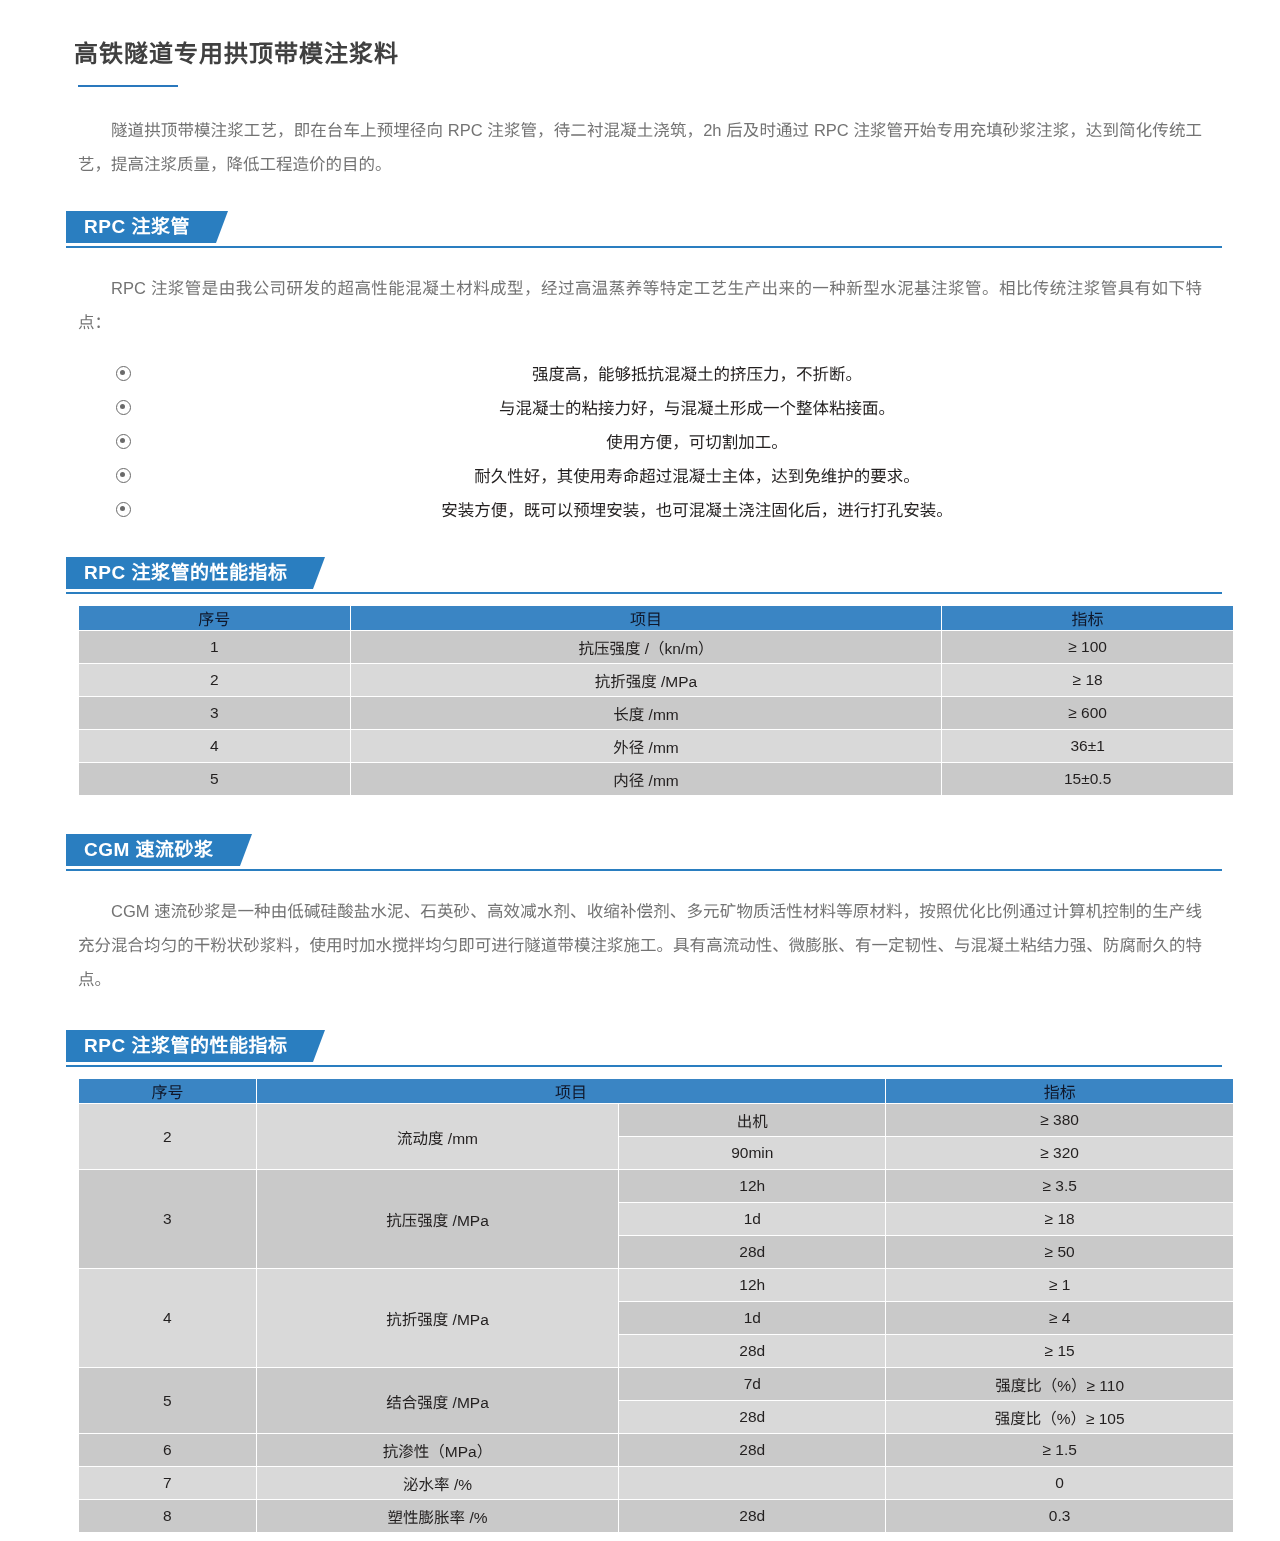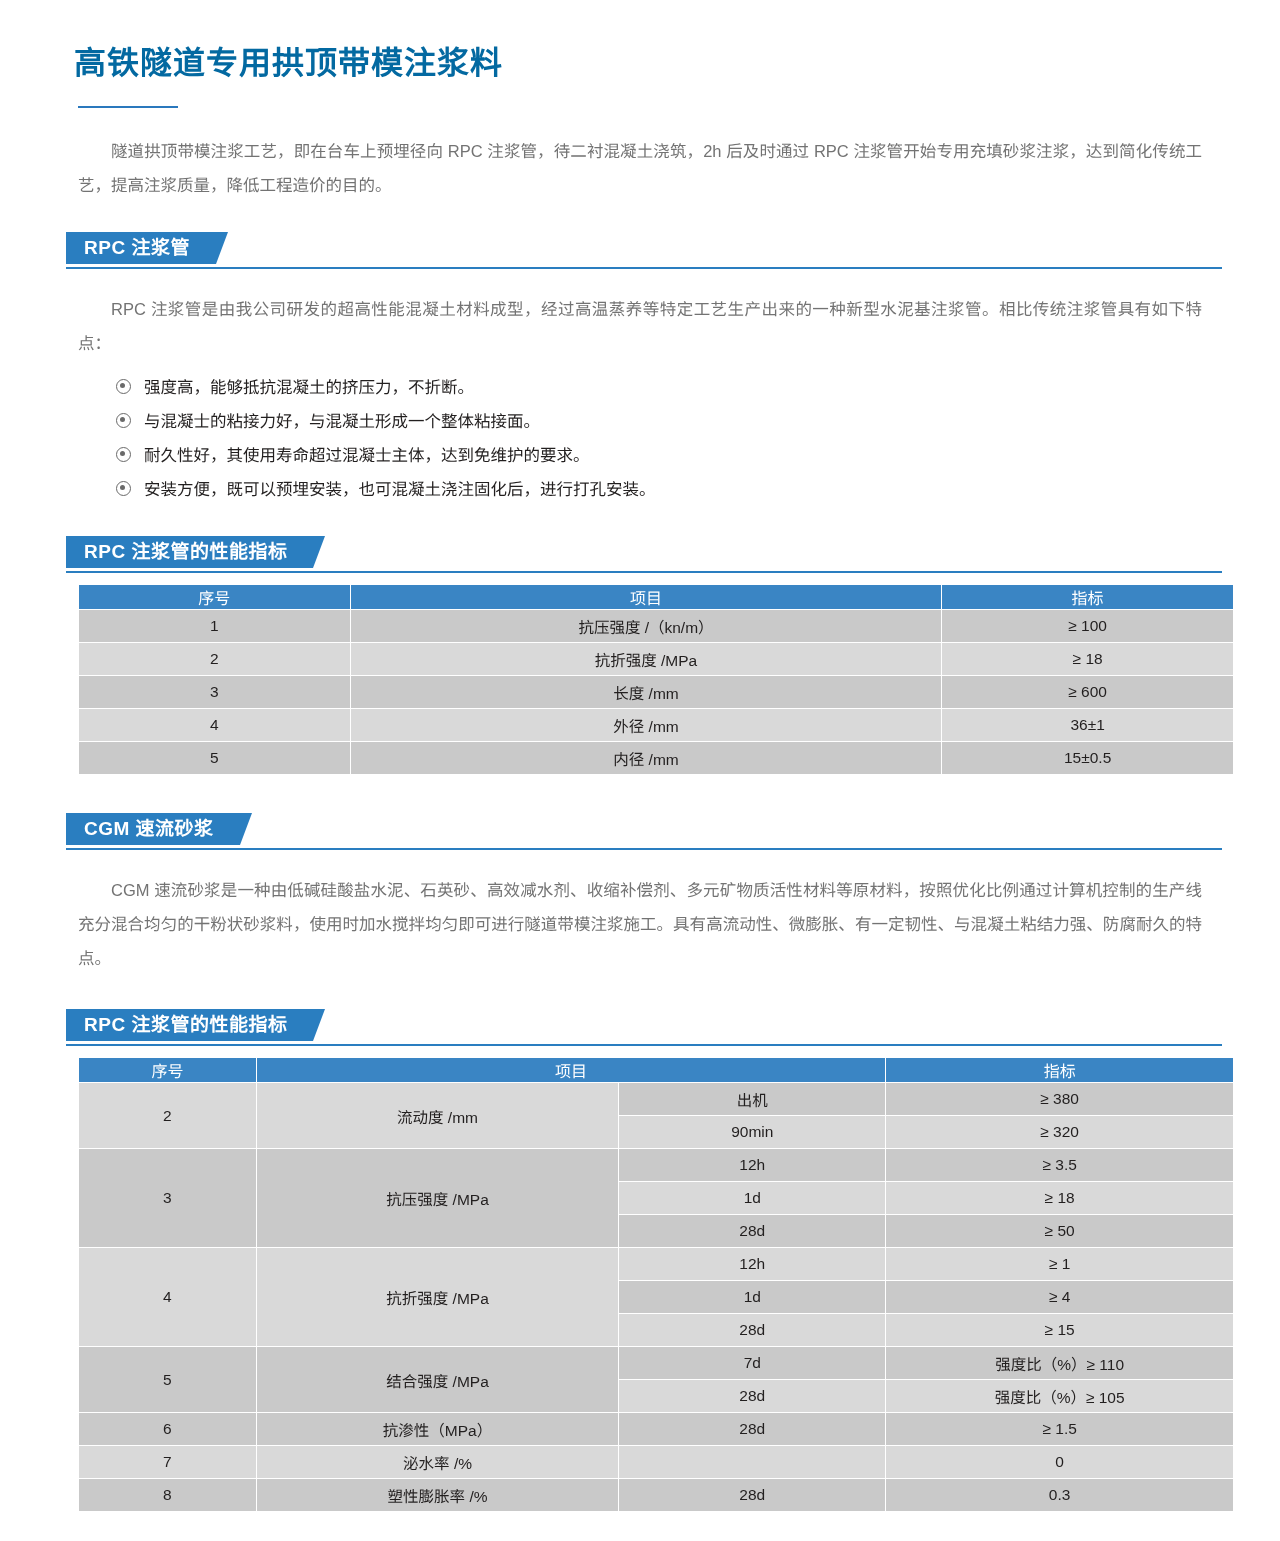--- a/index.html
+++ b/index.html
@@ -17,22 +17,22 @@
   }
   .page {
     width: 1280px;
     min-height: 1541px;
     padding: 0 30px 10px 30px;
     position: relative;
   }
 
   
   .doc-title {
-    color: #0369a1;
-    font-size: 32px;
+    color: #404040;
+    font-size: 24px;
     font-weight: bold;
     letter-spacing: 1px;
     padding: 22px 0 0 44px;
     line-height: 1.3;
   }
   .title-rule {
     margin: 16px 0 0 48px;
     width: 100px;
     height: 2px;
     background: #2a78bd;
@@ -80,23 +80,24 @@
     position: absolute;
     left: 0;
     bottom: -3px;
     width: 1156px;
     height: 2px;
     background: #2a7ec0;
   }
 
   
   .bullets {
-    margin: 10px 0 0 86px;
+    margin: 18px 0 0 86px;
     padding: 0;
     list-style: none;
+    text-align: center;
   }
   .bullets li {
     font-size: 16.5px;
     line-height: 34px;
     color: #221f1f;
     position: relative;
     padding-left: 28px;
   }
   .bullet-icon {
     position: absolute;
@@ -127,21 +128,21 @@
   }
   th, td {
     border: 1px solid #ffffff;
     text-align: center;
     color: #221f1f;
     padding: 0;
     height: 33px;
   }
   thead th {
     background: #3a85c4;
-    color: #ffffff;
+    color: #0f172a;
     font-weight: normal;
     font-size: 16px;
     height: 24px;
     font-family: Liberation Mono, monospace;
   }
   tbody td { background: #d9d9d9; }
   tbody tr.alt td { background: #c9c9c9; }
   td.shade-light { background: #d9d9d9 !important; }
   td.shade-dark { background: #c9c9c9 !important; }
 </style>
@@ -165,20 +166,24 @@
     <li>
       <span class="bullet-icon"></span>
       <span>强度高，能够抵抗混凝土的挤压力，不折断。</span>
     </li>
     <li>
       <span class="bullet-icon"></span>
       <span>与混凝士的粘接力好，与混凝土形成一个整体粘接面。</span>
     </li>
     <li>
       <span class="bullet-icon"></span>
+      <span>使用方便，可切割加工。</span>
+    </li>
+    <li>
+      <span class="bullet-icon"></span>
       <span>耐久性好，其使用寿命超过混凝士主体，达到免维护的要求。</span>
     </li>
     <li>
       <span class="bullet-icon"></span>
       <span>安装方便，既可以预埋安装，也可混凝土浇注固化后，进行打孔安装。</span>
     </li>
   </ul>
 
   <div class="section-head">
     <span class="banner">RPC 注浆管的性能指标</span>

